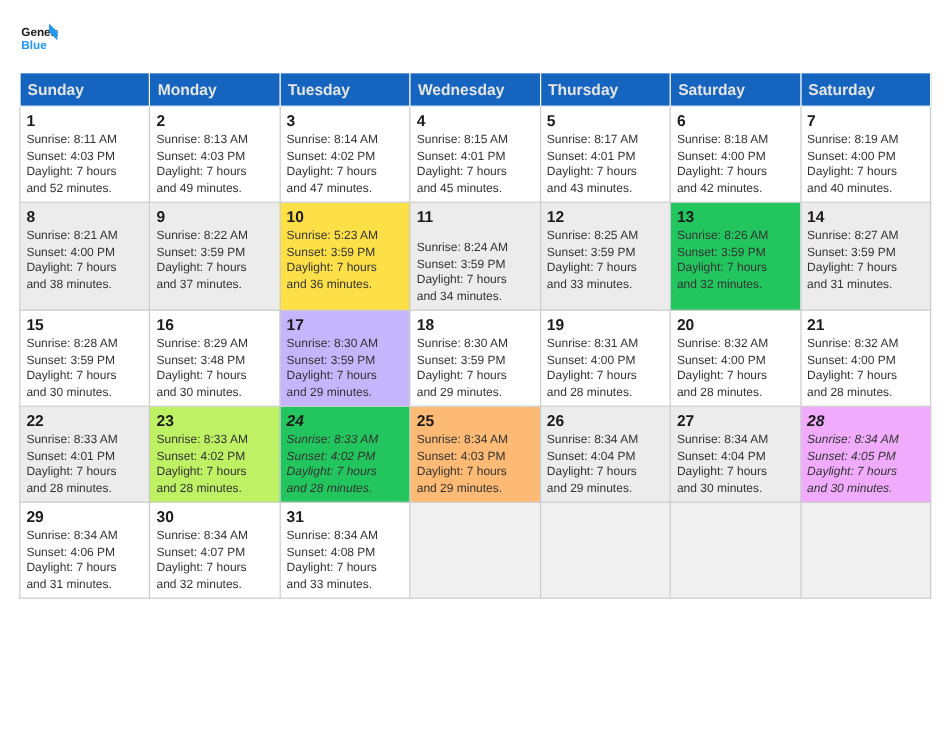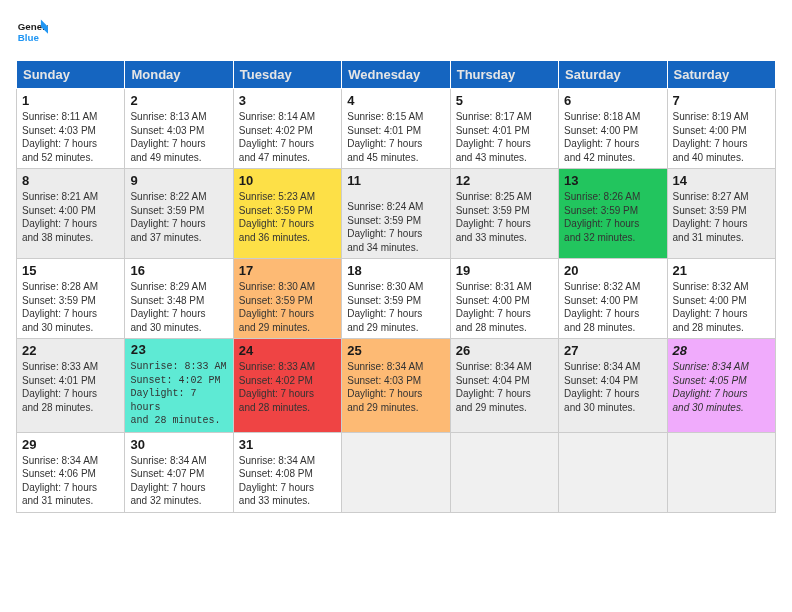--- a/index.html
+++ b/index.html
@@ -222,21 +222,21 @@
 Daylight: 7 hours
 and 30 minutes.</div>
         </td>
         <td style="background: rgb(255, 255, 255);">
           <span class="day-num">16</span>
           <div class="day-info" style="white-space: pre-line;">Sunrise: 8:29 AM
 Sunset: 3:48 PM
 Daylight: 7 hours
 and 30 minutes.</div>
         </td>
-        <td style="background: #fdba74;">
+        <td style="background: #c4b5fd;">
           <span class="day-num">17</span>
           <div class="day-info" style="white-space: pre-line;">Sunrise: 8:30 AM
 Sunset: 3:59 PM
 Daylight: 7 hours
 and 29 minutes.</div>
         </td>
         <td style="background: rgb(255, 255, 255);">
           <span class="day-num">18</span>
           <div class="day-info" style="white-space: pre-line;">Sunrise: 8:30 AM
 Sunset: 3:59 PM
@@ -266,28 +266,28 @@
         </td>
       </tr>
       <tr class="week-row">
         <td style="background: rgb(236, 236, 236);">
           <span class="day-num">22</span>
           <div class="day-info" style="white-space: pre-line;">Sunrise: 8:33 AM
 Sunset: 4:01 PM
 Daylight: 7 hours
 and 28 minutes.</div>
         </td>
-        <td style="background: #5eead4; font-family: Liberation Mono, monospace;">
+        <td style="background: #bef264;">
           <span class="day-num">23</span>
           <div class="day-info" style="white-space: pre-line;">Sunrise: 8:33 AM
 Sunset: 4:02 PM
 Daylight: 7 hours
 and 28 minutes.</div>
         </td>
-        <td style="background: #ef4444;">
+        <td style="background: #22c55e; font-style: italic;">
           <span class="day-num">24</span>
           <div class="day-info" style="white-space: pre-line;">Sunrise: 8:33 AM
 Sunset: 4:02 PM
 Daylight: 7 hours
 and 28 minutes.</div>
         </td>
         <td style="background: #fdba74;">
           <span class="day-num">25</span>
           <div class="day-info" style="white-space: pre-line;">Sunrise: 8:34 AM
 Sunset: 4:03 PM

